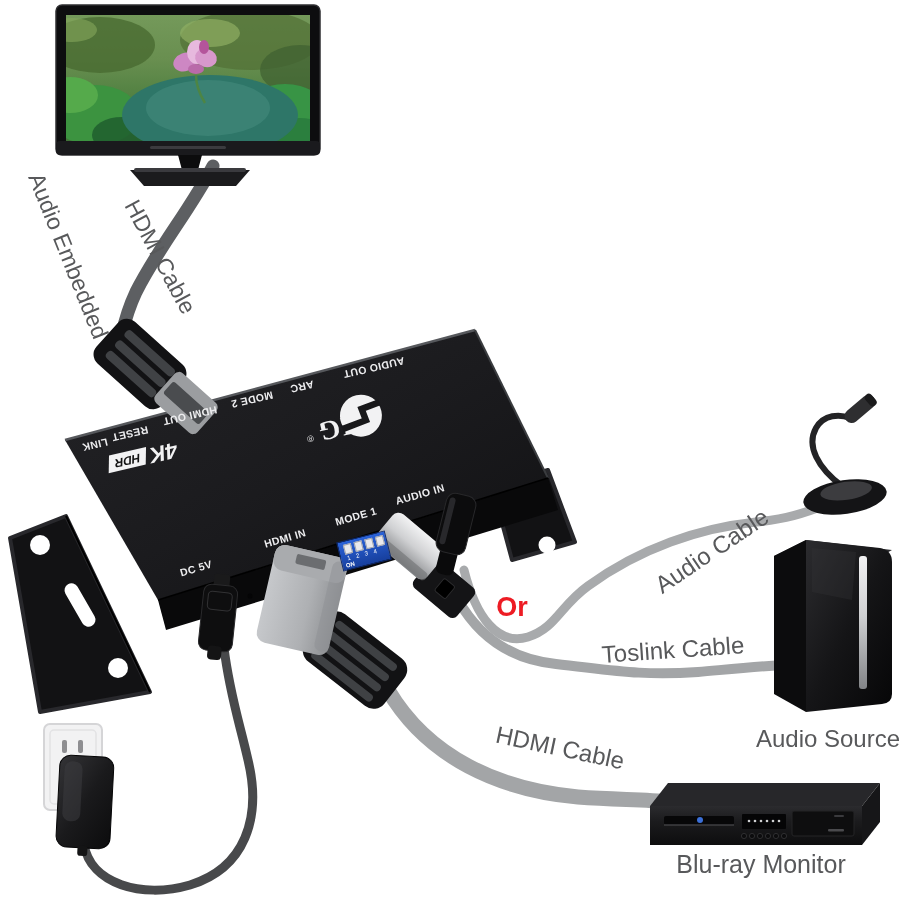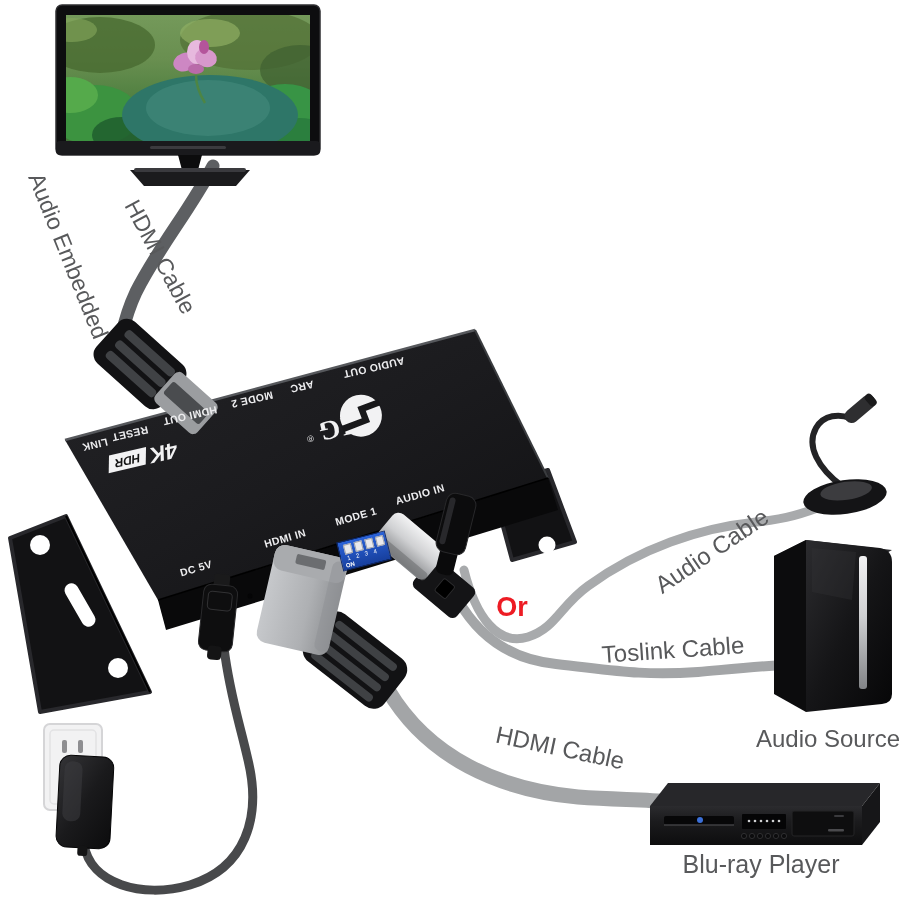--- a/index.html
+++ b/index.html
@@ -271,21 +271,21 @@
 <div class="glabel" style="left:712px;top:551px;transform:translate(-50%,-50%) rotate(-34deg);">Audio Cable</div>
 
 <div class="orlabel" style="left:512px;top:607px;transform:translate(-50%,-50%);">Or</div>
 
 <div class="glabel" style="left:673px;top:650px;transform:translate(-50%,-50%) rotate(-4deg);">Toslink Cable</div>
 
 <div class="glabel" style="left:828px;top:739px;transform:translate(-50%,-50%);text-align:center;">Audio Source</div>
 
 <div class="glabel" style="left:560px;top:748px;transform:translate(-50%,-50%) rotate(12deg);">HDMI Cable</div>
 
-<div class="glabel" style="left:761px;top:864px;font-size:25px;transform:translate(-50%,-50%);">Blu-ray Player</div>
+<div class="glabel" style="left:761px;top:864px;font-size:25px;transform:translate(-50%,-50%);">Blu-ray Monitor</div>
 
 <div class="dlabel" style="left:374px;top:368px;transform:translate(-50%,-50%) rotate(167deg);">AUDIO OUT</div>
 <div class="dlabel" style="left:302px;top:387px;transform:translate(-50%,-50%) rotate(167deg);">ARC</div>
 <div class="dlabel" style="left:252px;top:400px;transform:translate(-50%,-50%) rotate(167deg);">MODE 2</div>
 <div class="dlabel" style="left:190px;top:416px;transform:translate(-50%,-50%) rotate(167deg);">HDMI OUT</div>
 <div class="dlabel" style="left:130px;top:434px;transform:translate(-50%,-50%) rotate(167deg);">RESET</div>
 <div class="dlabel" style="left:95px;top:445px;transform:translate(-50%,-50%) rotate(167deg);">LINK</div>
 
 <div class="dlabel" style="left:196px;top:568px;transform:translate(-50%,-50%) rotate(-16deg);">DC 5V</div>
 <div class="dlabel" style="left:285px;top:538px;transform:translate(-50%,-50%) rotate(-16deg);">HDMI IN</div>

